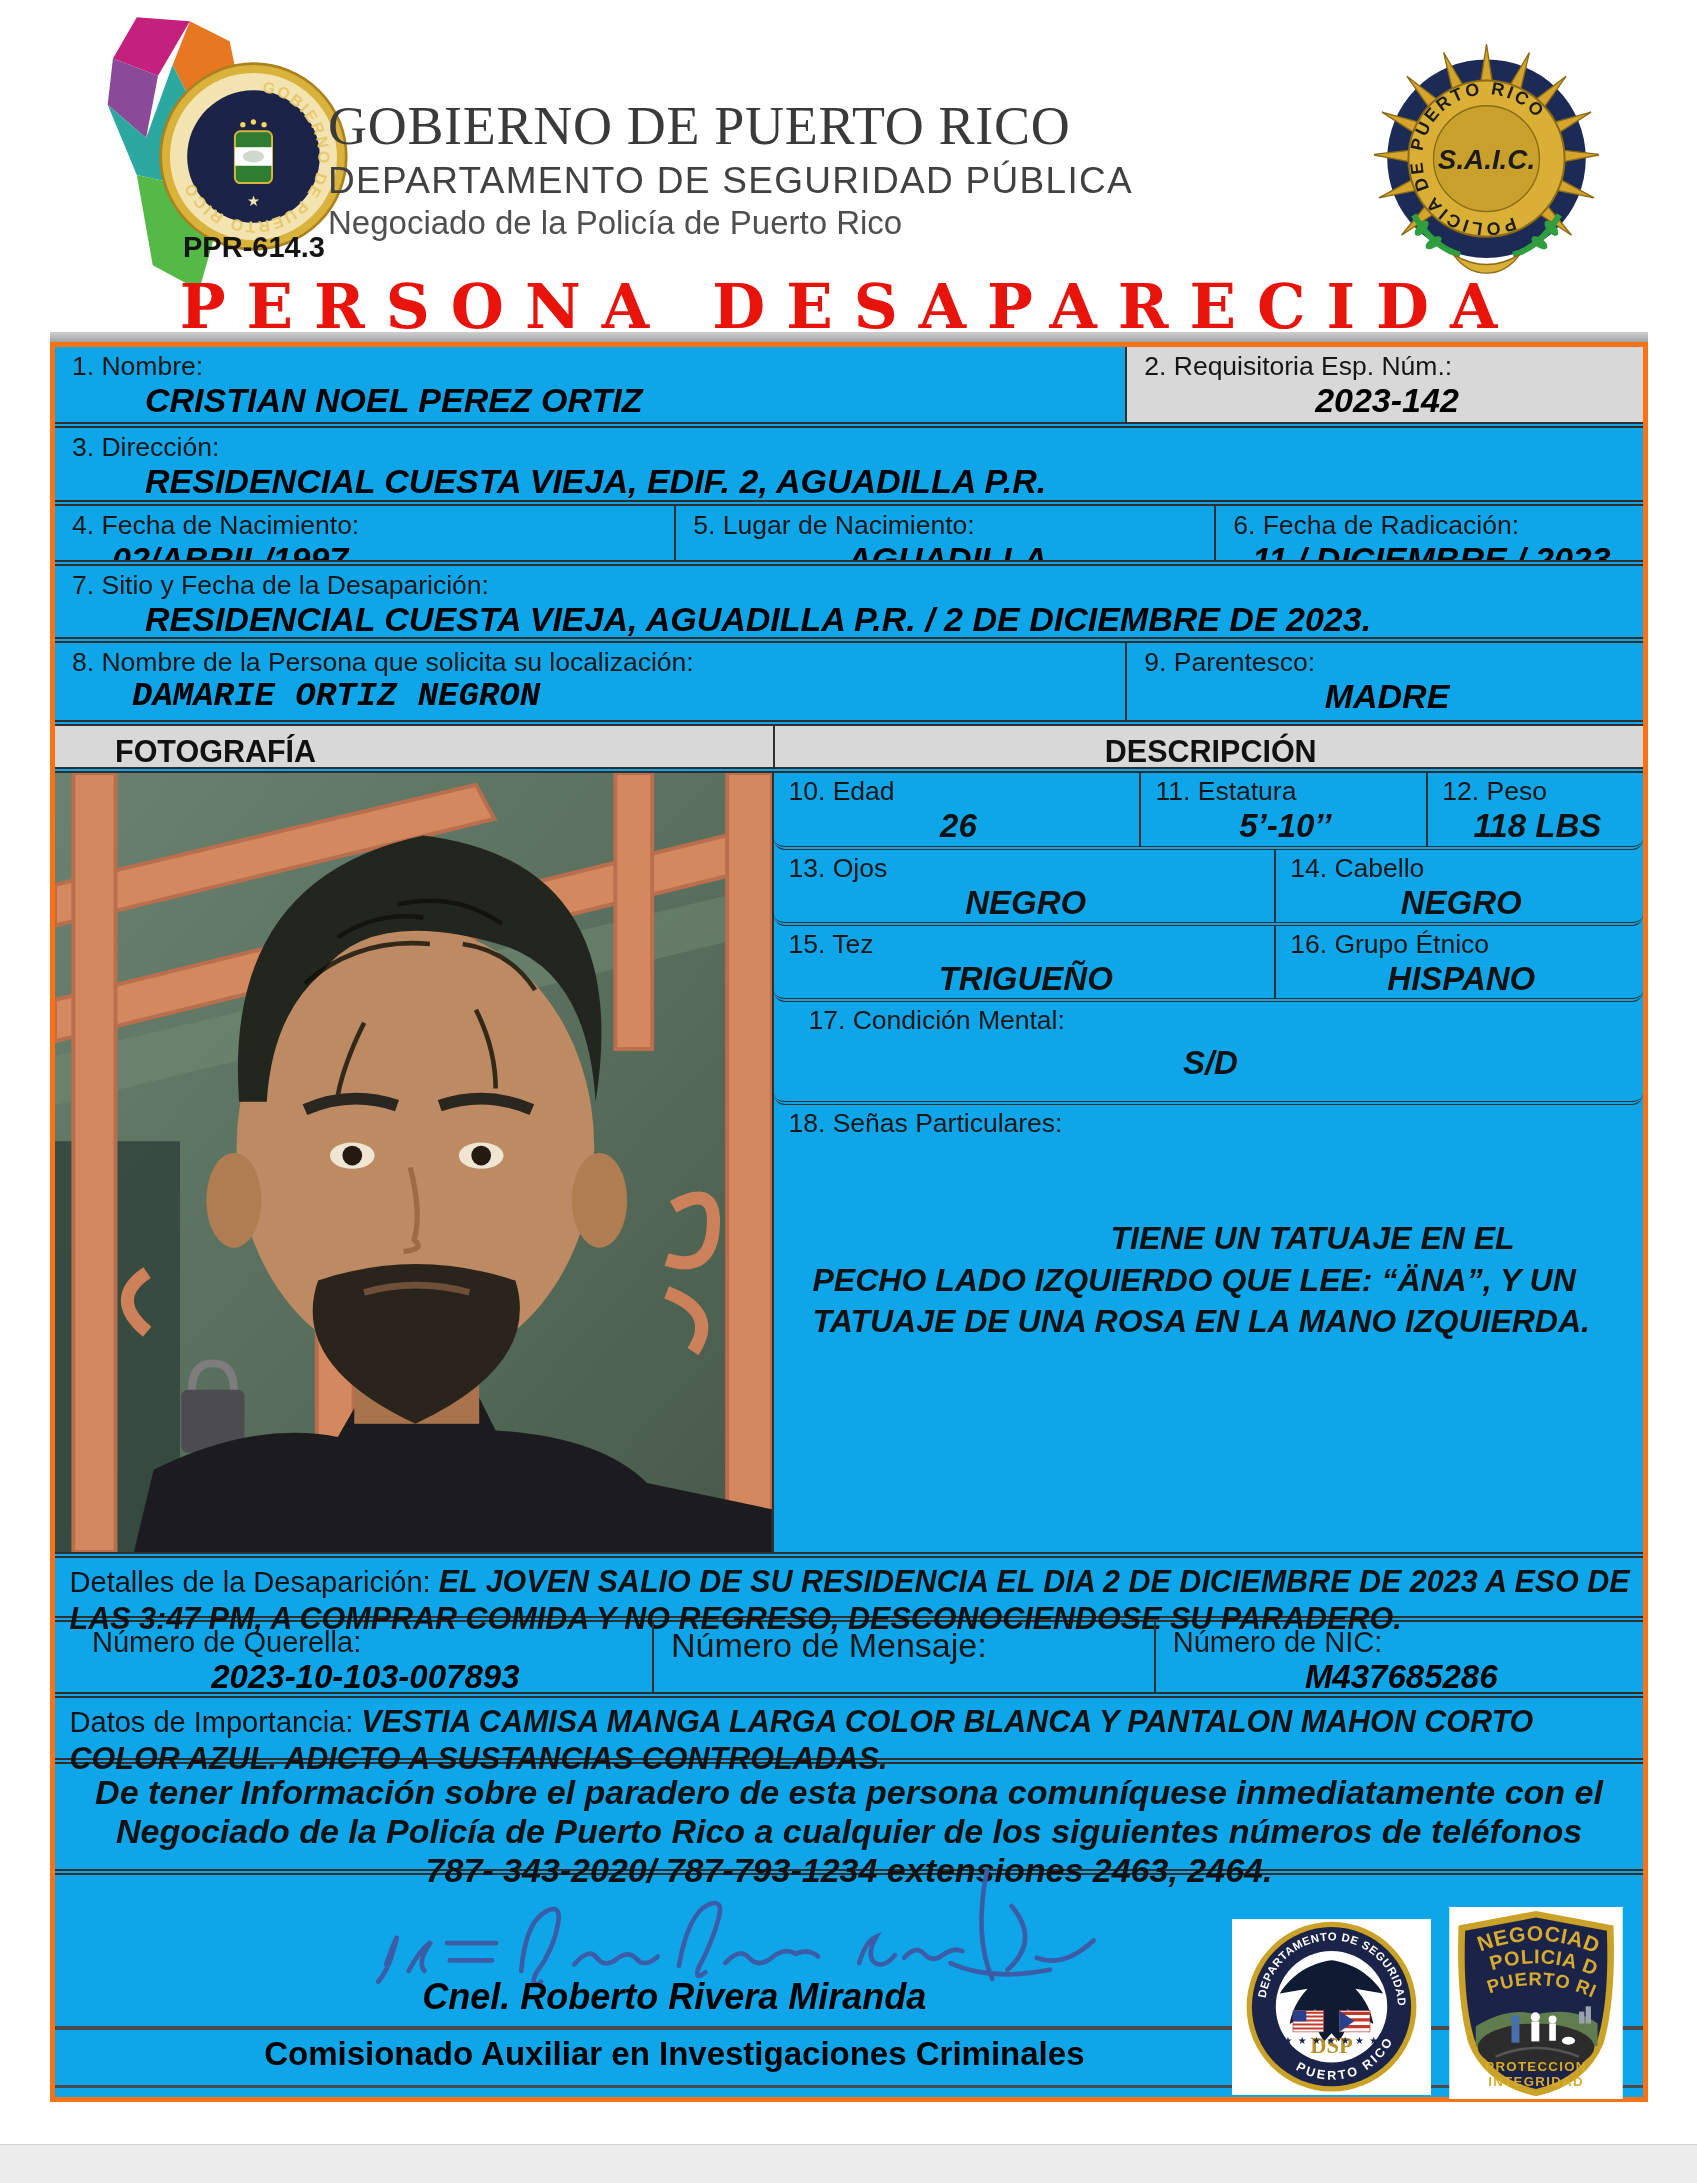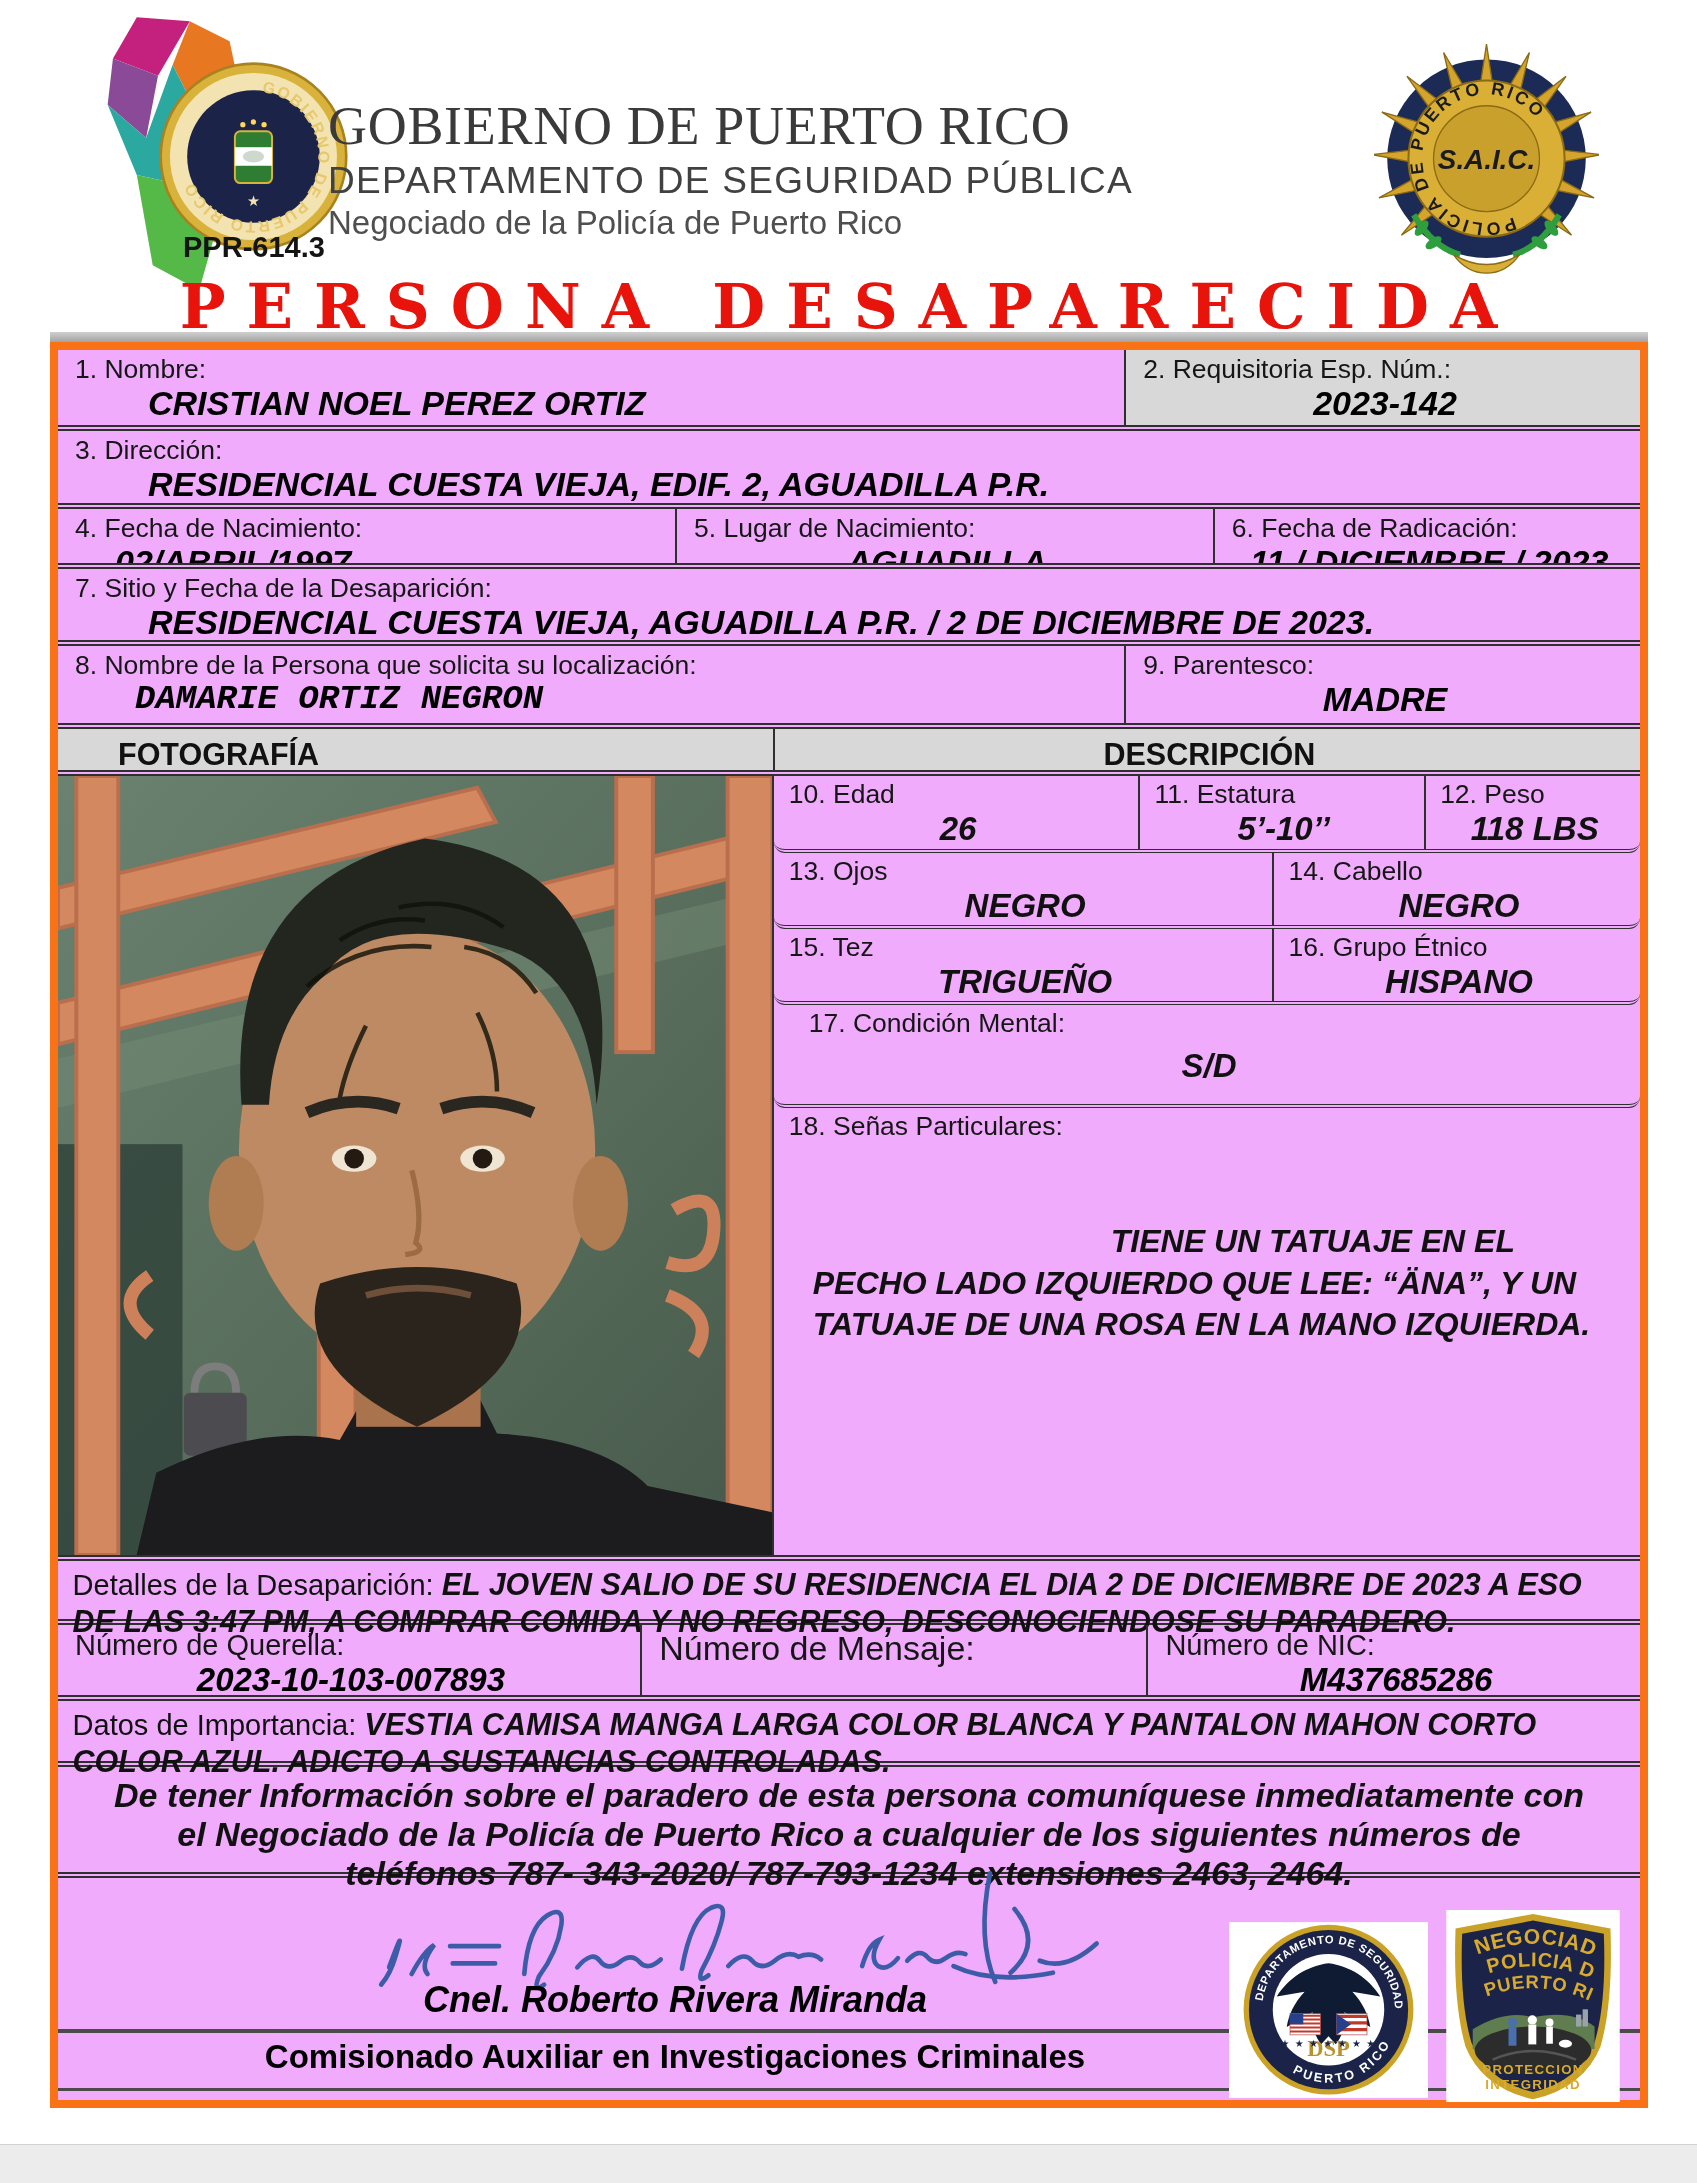--- a/index.html
+++ b/index.html
@@ -14,36 +14,36 @@
   .ht3{font-size:33px;color:#4f4f4f;margin-top:6.6px;}
   .saic-badge{position:absolute;right:99px;top:36px;width:225px;height:242px;}
   .ppr{position:absolute;left:183px;top:231px;font-size:29px;font-weight:bold;color:#141414;}
   .big-title{position:absolute;left:50px;top:271px;width:1598px;text-align:center;
              font-family:"DejaVu Serif",serif;font-weight:bold;font-size:61px;
              letter-spacing:21px;color:#e8140c;white-space:nowrap;}
 
   
   .top-strip{position:absolute;left:50px;top:332px;width:1598px;height:10.6px;
              background:linear-gradient(#cfcfcf,#9f9f9f);border-bottom:2px solid #4a4a4a;}
-  .ft{position:absolute;left:50px;top:342px;width:1598px;border:8px solid #f97316;
-      box-sizing:border-box;background:#f0abfc;}
+  .ft{position:absolute;left:50px;top:342px;width:1598px;border:5px solid #f97316;
+      box-sizing:border-box;background:#0ea5e9;}
   .row{display:flex;border-bottom:6px double #2f2f2f;box-sizing:border-box;}
   .row:last-child{border-bottom:none;}
   .cell{box-sizing:border-box;padding:5.3px 13.3px 2.7px 17px;overflow:hidden;}
   .cell + .cell{border-left:2.7px solid #2f2f2f;}
   .lbl{font-size:26.5px;color:#161616;line-height:1.1;}
   .val{font-size:34px;font-weight:bold;font-style:italic;color:#000;line-height:1.05;margin-top:1.3px;}
   .gray{background:#d8d8d8;}
   .c-center{text-align:center;}
   .pl110{padding-left:73px;}
   .pl90{padding-left:60px;font-family:Liberation Mono, monospace;}
   .pl60{padding-left:40px;}
 
   .h122{height:81px;} .h117{height:78px;} .h112{height:60px;} .h116{height:77px;}
-  .h125{height:83px;} .h71{height:47px;} .h96{height:64px;} .h114{height:76px;}
+  .h125{height:83px;} .h71{height:47px;} .h96{height:64px;} .h114{height:76px;padding-left:20px;}
   .h100{height:66px;} .h168{height:111px;}
 
   .w674{width:67.4%;} .w326{width:32.6%;}
   .w39{width:39%;} .w34{width:34%;} .w27{width:27%;}
   .sec-hdr{font-size:30.5px;font-weight:bold;color:#111;padding-top:8px;}
 
   
   .body-row{height:785px;}
   .photo-cell{width:45.2%;padding:0;position:relative;}
   .photo-cell svg{display:block;width:100%;height:100%;}

